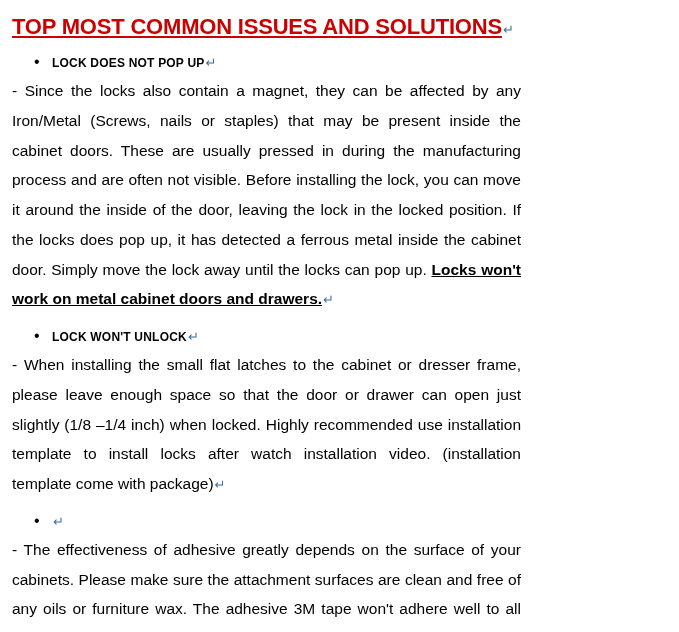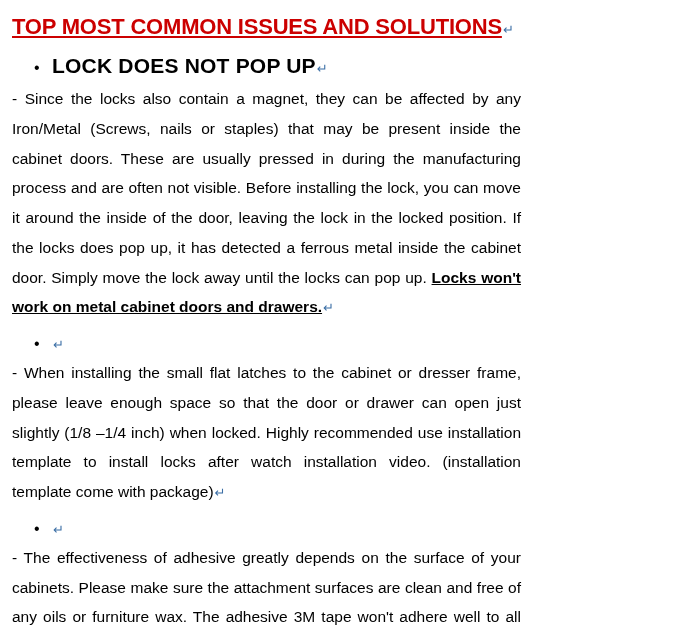--- a/index.html
+++ b/index.html
@@ -48,21 +48,21 @@
     width: 40px;
     flex: 0 0 40px;
     font-size: 16px;
     line-height: 1;
     color: #000;
     text-align: left;
     padding-left: 22px;
     box-sizing: border-box;
   }
   .bullet-label {
-    font-size: 21px;
+    font-size: 12px;
     font-weight: bold;
     letter-spacing: 0.2px;
   }
   .para {
     font-size: 15.5px;
     line-height: 1.92;
     text-align: justify;
     text-justify: inter-word;
     margin: 0 0 2px 0;
   }
@@ -83,20 +83,21 @@
 
   <div class="bullet-line">
     <span class="bullet-dot">•</span>
     <span class="bullet-label">LOCK DOES NOT POP UP</span>
       <span class="pilcrow">↵</span>
   </div>
   <p class="para"><span>- Since the locks also contain a magnet, they can be affected by any Iron/Metal (Screws, nails or staples) that may be present inside the cabinet doors. These are usually pressed in during the manufacturing process and are often not visible. Before installing the lock, you can move it around the inside of the door, leaving the lock in the locked position. If the locks does pop up, it has detected a ferrous metal inside the cabinet door. Simply move the lock away until the locks can pop up.  </span><span class="u-bold">Locks won't work on metal cabinet doors and drawers.</span><span class="pilcrow">↵</span></p>
 
   <div class="bullet-line">
     <span class="bullet-dot">•</span>
+    <span class="bullet-label">LOCK WON'T UNLOCK</span>
       <span class="pilcrow">↵</span>
   </div>
   <p class="para"><span>- When installing the small flat latches to the cabinet or dresser frame, please leave enough space so that the door or drawer can open just slightly (1/8 –1/4 inch) when locked. Highly recommended use installation template to install locks after watch installation video. (installation template come with package)</span><span class="pilcrow">↵</span></p>
 
   <div class="bullet-line">
     <span class="bullet-dot">•</span>
       <span class="pilcrow">↵</span>
   </div>
   <p class="para"><span>- The effectiveness of adhesive greatly depends on the surface of your cabinets. Please make sure the attachment surfaces are clean and free of any oils or furniture wax. The adhesive 3M tape won't adhere well to all surfaces, especially slippery formica or old/rough layers of paint .For these situations, a thin layer of 3M Primer may be required. Or use screws as optional.</span><span class="pilcrow">↵</span></p>
 

